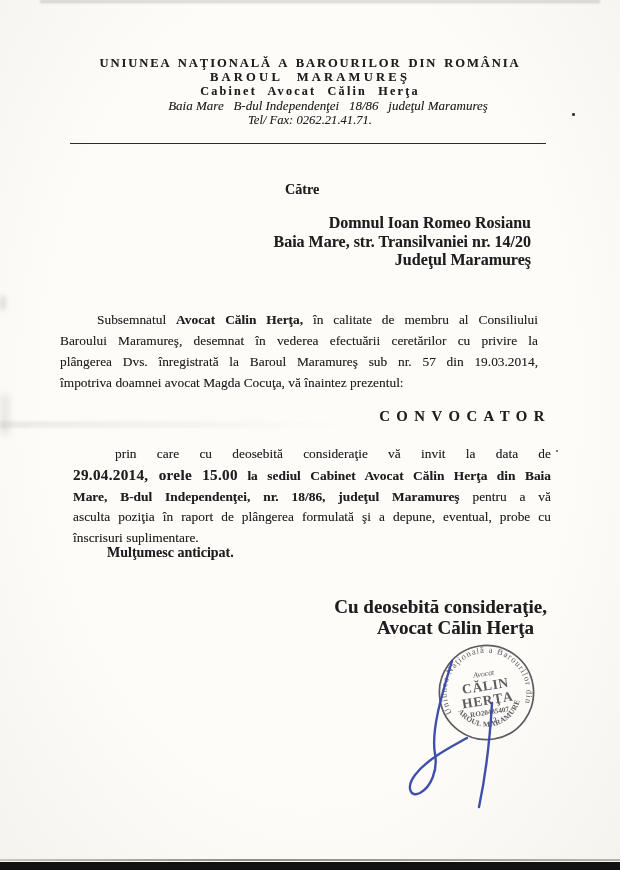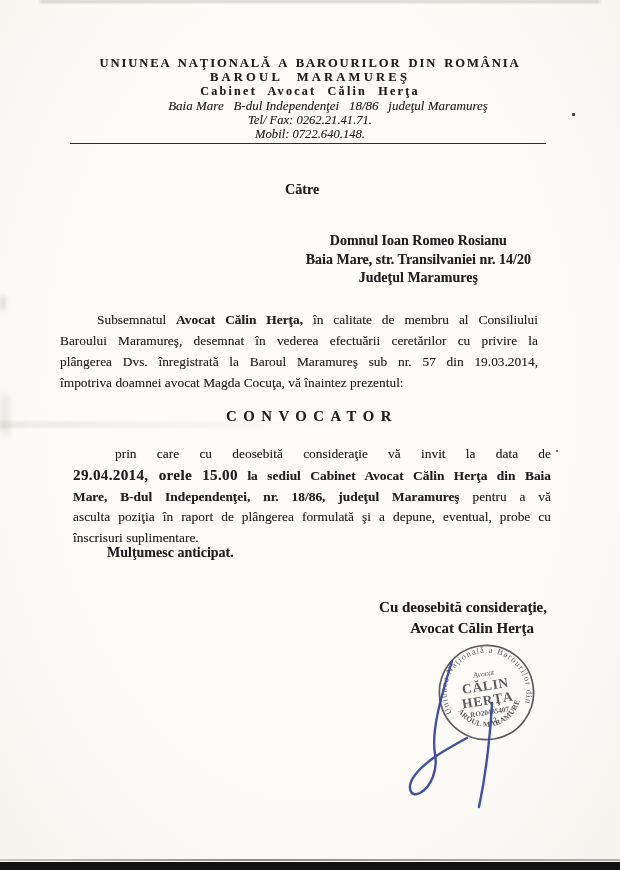--- a/index.html
+++ b/index.html
@@ -22,38 +22,38 @@
   .header{position:absolute;top:56px;left:0;width:620px;text-align:center;line-height:14.2px;}
   .h-org{font-size:12.6px;font-weight:bold;letter-spacing:1.9px;word-spacing:2px;}
   .h-bar{font-size:12.6px;font-weight:bold;letter-spacing:3.2px;word-spacing:8px;}
   .h-cab{font-size:12.2px;font-weight:bold;letter-spacing:2.2px;word-spacing:6px;}
   .h-adr{font-size:13px;font-style:italic;white-space:pre;margin-left:36px;}
   .h-tel,.h-mob{font-size:12.6px;font-style:italic;}
   .rule{position:absolute;top:143px;left:70px;width:476px;border-top:1.7px solid #2d2d2d;height:0;}
 
   
   .catre{position:absolute;top:181px;left:285px;font-size:14.2px;font-weight:bold;}
-  .recipient{position:absolute;top:232px;right:89px;text-align:center;font-size:14px;font-weight:bold;line-height:18.7px;}
+  .recipient{position:absolute;top:214px;right:89px;text-align:right;font-size:16px;font-weight:bold;line-height:18.7px;}
 
   
   .p1{position:absolute;top:309px;left:60px;width:478px;font-size:13.4px;line-height:21px;}
   .p2{position:absolute;top:444px;left:73px;width:478px;font-size:13.4px;line-height:20.8px;}
   .jline{text-align:justify;text-align-last:justify;}
   .plain{text-align:center;text-align-last:left;}
   .ind1{text-indent:37px;}
   .ind2{text-indent:42px;}
   b.seg{font-weight:bold;}
   .bu{font-weight:bold;text-decoration-thickness:1.6px;text-underline-offset:2.5px;}
   .bu-lg{font-size:15.2px;letter-spacing:.3px;}
 
-  .title{position:absolute;top:408px;left:73px;width:478px;text-align:center;
+  .title{position:absolute;top:408px;left:73px;width:478px;text-align:right;
          font-size:14.8px;font-weight:bold;letter-spacing:6.5px;}
 
   .thanks{position:absolute;top:545px;left:107px;font-size:14px;font-weight:bold;text-align:right;}
-  .closing{position:absolute;top:597px;right:73px;text-align:right;font-size:15px;font-weight:bold;line-height:20.8px;}
+  .closing{position:absolute;top:597px;right:73px;text-align:right;font-size:19px;font-weight:bold;line-height:20.8px;}
   .closing .l2{margin-right:13px;}
 
   
   .stamp{position:absolute;left:433px;top:639px;width:107px;height:107px;
          transform:rotate(-9deg);opacity:.88;}
   .stamp svg{width:100%;height:100%;}
   .stamp-ring{fill:none;stroke:var(--stamp-ink);stroke-width:2.4px;}
   .stamp text{fill:var(--stamp-ink);font-family:"Liberation Serif",serif;}
   .arc-top{font-size:12px;letter-spacing:1.5px;}
   .arc-bot{font-size:10.5px;font-weight:bold;letter-spacing:.5px;}
@@ -91,21 +91,20 @@
 <div class="mid-band"></div>
 <div class="speck-a"></div>
 <div class="speck-b"></div>
 
 <div class="header doc-text">
   <div class="h-org">UNIUNEA NAŢIONALĂ A BAROURILOR DIN ROMÂNIA</div>
   <div class="h-bar">BAROUL MARAMUREŞ</div>
   <div class="h-cab">Cabinet Avocat Călin Herţa</div>
   <div class="h-adr">Baia Mare   B-dul Independenţei   18/86   judeţul Maramureş</div>
   <div class="h-tel">Tel/ Fax: 0262.21.41.71.</div>
-  <div class="h-mob">Mobil: 0722.640.148.</div>
 </div>
 <div class="rule"></div>
 
 <div class="catre doc-text">Către</div>
 <div class="recipient doc-text">
   <div>Domnul  Ioan Romeo Rosianu</div>
   <div>Baia Mare, str. Transilvaniei nr. 14/20</div>
   <div>Judeţul Maramureş</div>
 </div>
 

